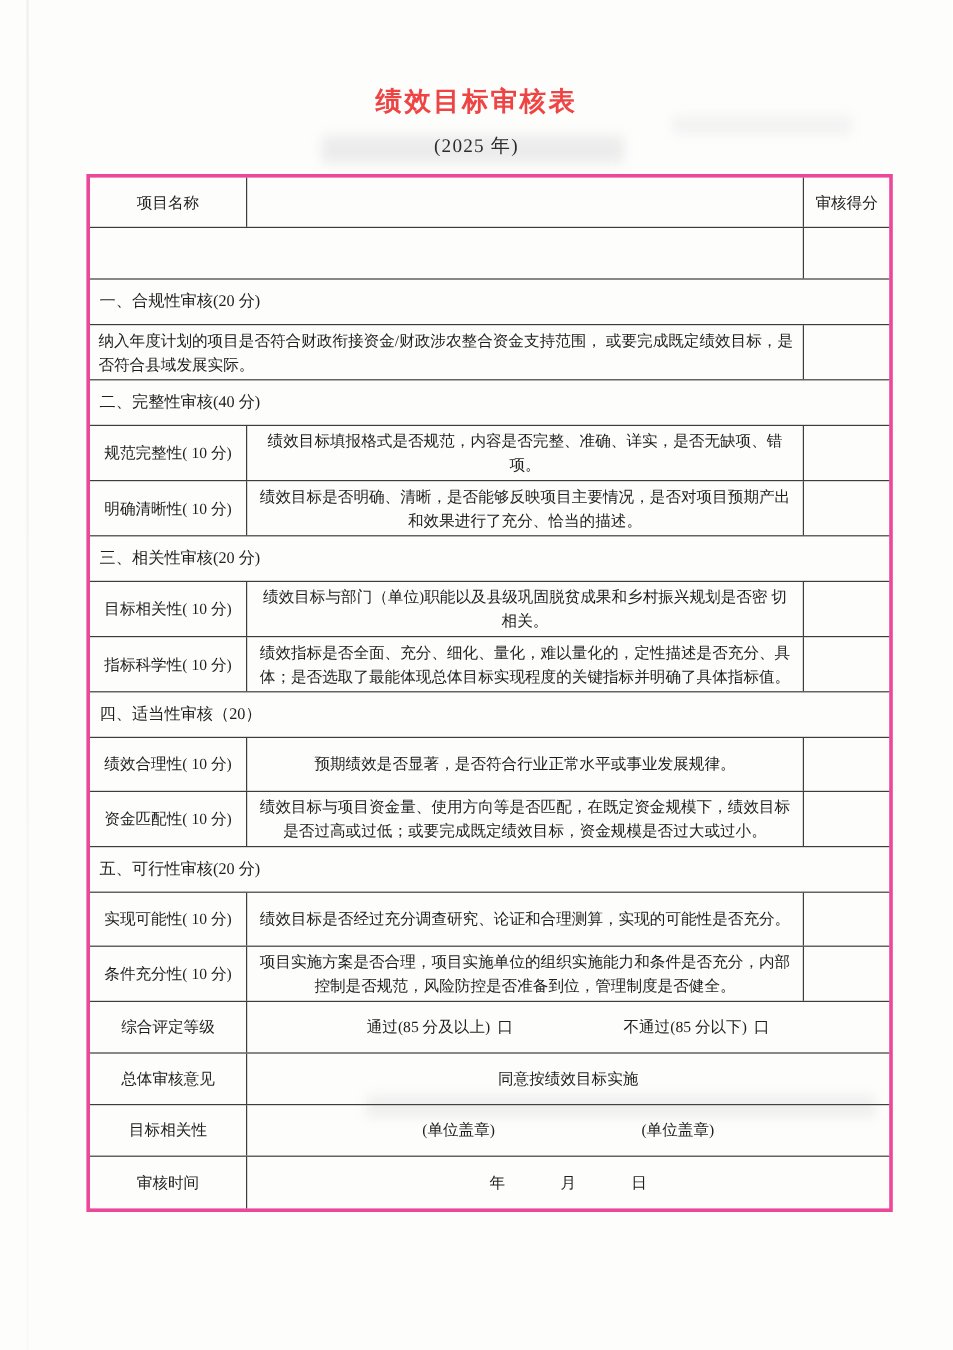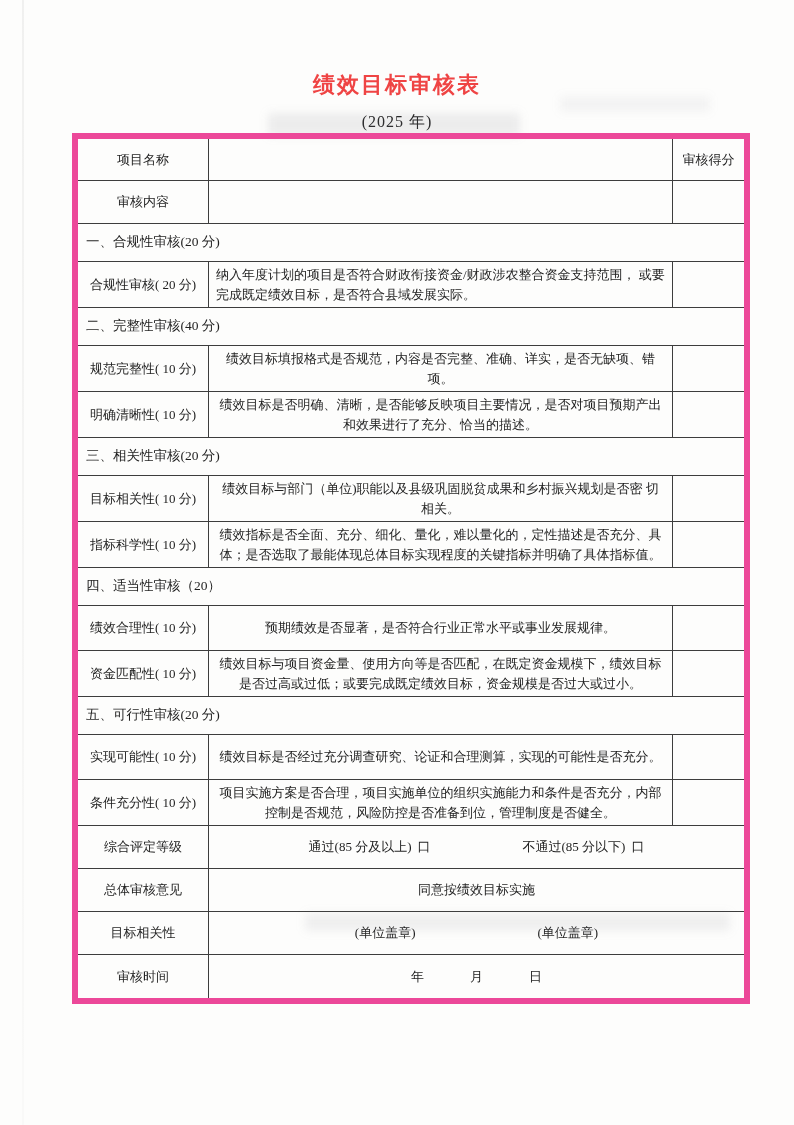--- a/index.html
+++ b/index.html
@@ -31,22 +31,22 @@
     margin:0;padding-top:70px;text-align:center;
     font-size:22px;font-weight:bold;letter-spacing:2px;
     font-family:"Liberation Sans", sans-serif;color:#ef4444;
   }
   .subtitle{
     margin-top:12px;text-align:center;
     font-size:16px;letter-spacing:1px;color:#222;
   }
 
   .tbl{
-    position:absolute;left:72px;top:133px;width:666px;
-    border:6px solid #ec4899;background:transparent;
+    position:absolute;left:72px;top:145px;width:666px;
+    border:3px solid #ec4899;background:transparent;
     font-size:13px;line-height:1.5;
   }
   .row{display:flex;border-bottom:1px solid #3d3d3d;box-sizing:border-box;}
   .row:last-child{border-bottom:none;}
   .cell{box-sizing:border-box;}
   .label{
     width:131px;flex:0 0 131px;border-right:1px solid #3d3d3d;
     display:flex;align-items:center;justify-content:center;
     text-align:center;padding:3px 9px;
   }
@@ -84,30 +84,28 @@
 
   <div class="tbl">
 
     <div class="row h42">
       <div class="cell label">项目名称</div>
       <div class="cell content"></div>
       <div class="cell score">审核得分</div>
     </div>
 
     <div class="row h43">
-      <div class="cell label">审核内容</div>
       <div class="cell content"></div>
       <div class="cell score"></div>
     </div>
 
     <div class="row section">
       <div class="cell sec">一、合规性审核(20 分)</div>
     </div>
     <div class="row item">
-      <div class="cell label">合规性审核( 20 分)</div>
       <div class="cell content leftalign">
         <span class="txt">纳入年度计划的项目是否符合财政衔接资金/财政涉农整合资金支持范围， 或要完成既定绩效目标，是否符合县域发展实际。</span>
       </div>
       <div class="cell score"></div>
     </div>
 
     <div class="row section">
       <div class="cell sec">二、完整性审核(40 分)</div>
     </div>
     <div class="row item">

